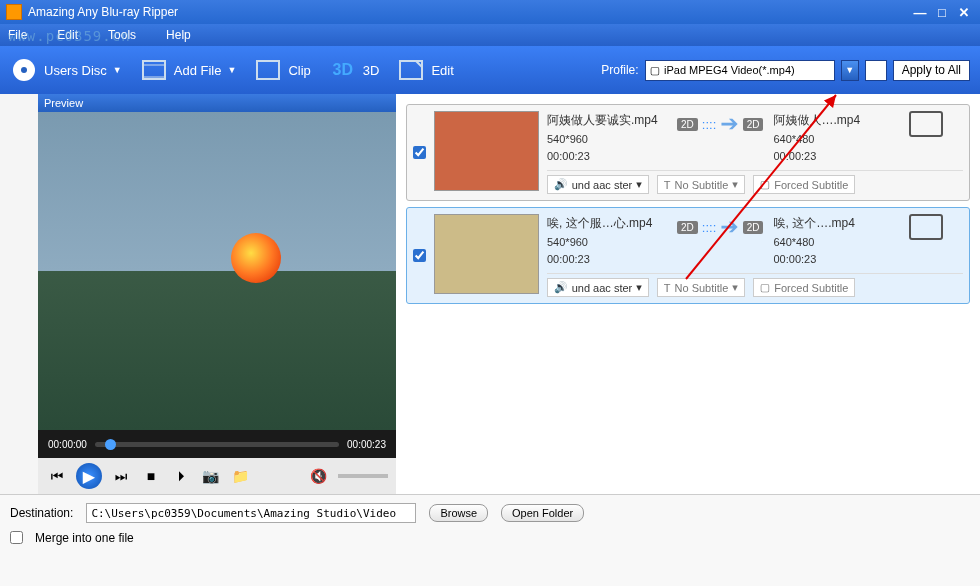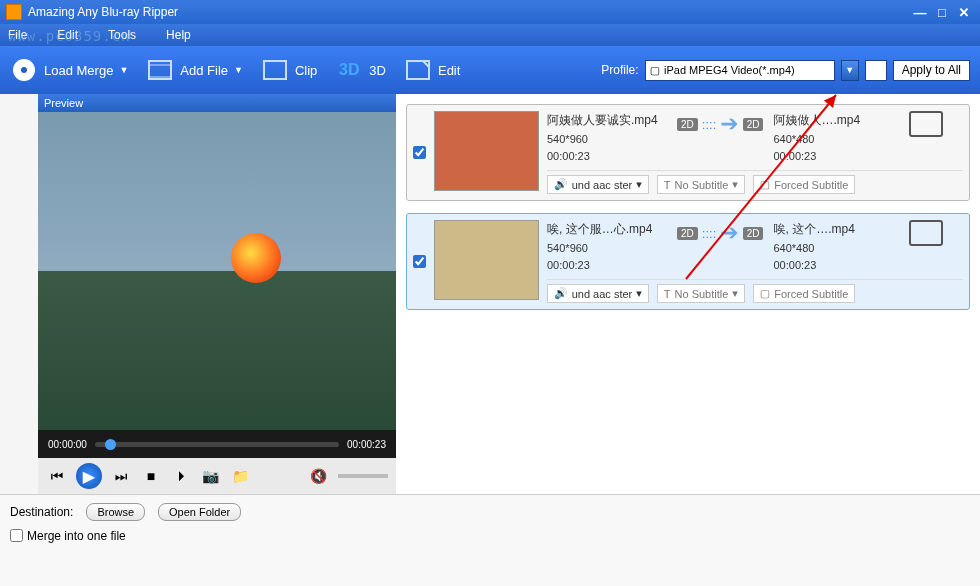--- a/index.html
+++ b/index.html
@@ -29,21 +29,21 @@
 .preview-hdr { background: linear-gradient(#3a7ae0,#2560c0); color: #fff; font-size: 11px; padding: 3px 6px; }
 .preview-img { flex: 1; background: linear-gradient(#7a9ab0 0%, #8eabc0 50%, #3a5a45 50%, #2a4a38 100%); position: relative; }
 .balloon { position: absolute; left: 54%; top: 38%; width: 50px; height: 50px; border-radius: 50%; background: radial-gradient(circle at 40% 40%, #ffdd44, #ff7722, #dd2200); }
 .preview-timeline { height: 28px; background: #1a1a1a; color: #fff; display: flex; align-items: center; padding: 4px 10px; font-size: 10px; gap: 8px; font-family: monospace; }
 .slider { flex: 1; height: 5px; background: #444; border-radius: 3px; position: relative; }
 .slider .knob { position: absolute; left: 10px; top: -3px; width: 11px; height: 11px; background: #4aa0ff; border-radius: 50%; }
 .controls { height: 36px; background: #eaeaea; display: flex; align-items: center; padding: 0 8px; gap: 8px; }
 .ctrl-btn { width: 22px; height: 22px; display: flex; align-items: center; justify-content: center; font-size: 14px; cursor: pointer; }
 .play-btn { width: 26px; height: 26px; border-radius: 50%; background: radial-gradient(#3a90ff,#1050b0); color: #fff; display: flex; align-items: center; justify-content: center; }
 
-.list-panel { flex: 1; background: #fff; padding: 10px; overflow-y: auto; display: flex; flex-direction: column; gap: 12px; position: relative; }
+.list-panel { flex: 1; background: #fff; padding: 10px; overflow-y: auto; display: flex; flex-direction: column; gap: 6px; position: relative; }
 .item { border: 1px solid #bbb; border-radius: 3px; background: #f6f6f6; padding: 6px; display: flex; gap: 8px; }
 .item.selected { background: #e4f1fd; border-color: #6bb0e8; }
 .item-check { display: flex; align-items: center; }
 .item-check input { accent-color: #2a70d0; }
 .thumb { width: 105px; height: 80px; background: #cc6644; border: 1px solid #999; position: relative; }
 .thumb.t2 { background: #ccbb88; }
 .item-body { flex: 1; display: flex; flex-direction: column; gap: 6px; }
 .item-top { display: flex; align-items: flex-start; gap: 10px; }
 .src-info, .out-info { font-size: 11px; color: #333; line-height: 1.5; min-width: 120px; }
 .src-info .name, .out-info .name { font-size: 12px; margin-bottom: 2px; white-space: nowrap; overflow: hidden; text-overflow: ellipsis; }
@@ -55,21 +55,21 @@
 .item-bottom { display: flex; gap: 8px; border-top: 1px solid #ddd; padding-top: 4px; }
 .sub-sel { font-size: 11px; color: #777; border: 1px solid #ccc; padding: 2px 6px; background: #fff; display: flex; align-items: center; gap: 4px; }
 .sub-sel.active { color: #333; }
 .red-arrow { position: absolute; pointer-events: none; }
 
 .footer { border-top: 1px solid #ccc; padding: 8px 10px; background: #f8f8f8; height: 92px; display: flex; align-items: flex-start; gap: 10px; position: relative; }
 .dest-box { display: flex; flex-direction: column; gap: 8px; }
 .dest-row { display: flex; align-items: center; gap: 13px; font-size: 12px; }
 .dest-input { width: 330px; height: 20px; border: 1px solid #aaa; padding: 0 4px; font-family: monospace; font-size: 11px; }
 .small-btn { border: 1px solid #999; background: linear-gradient(#fefefe,#e5e5e5); padding: 2px 10px; font-size: 11px; border-radius: 8px; cursor: pointer; }
-.merge-row { display: flex; align-items: flex-start; gap: 4px; font-size: 12px; }
+.merge-row { display: flex; align-items: flex-start; gap: 12px; font-size: 12px; }
 .convert-btn { position: absolute; right: 18px; top: 16px; width: 140px; height: 42px; background: linear-gradient(#5a9aff,#2a6ae0); color: #fff; font-size: 22px; font-family: Verdana, sans-serif; display: flex; align-items: center; justify-content: center; border: 1px solid #1a4090; border-radius: 3px; cursor: pointer; }
 .watermark { position: absolute; left: 8px; top: 28px; color: rgba(120,180,220,0.55); font-size: 14px; font-family: monospace; letter-spacing: 1px; }
 </style>
 </head>
 <body>
 
 <div class="titlebar">
   <div class="title">
     <div class="cube-icon"></div>
     <span>Amazing Any Blu-ray Ripper</span>
@@ -90,21 +90,21 @@
 </div>
 
 <div class="toolbar">
   <div class="tool-btn">
     <div class="tool-icon">
       <svg width="26" height="26">
           <circle cx="13" cy="13" r="11" fill="#fff"></circle>
           <circle cx="13" cy="13" r="3" fill="#2560c0"></circle>
         </svg>
     </div>
-    <span>Load Merge</span>
+    <span>Users Disc</span>
     <span class="arrow">▼</span>
   </div>
   <div class="tool-btn">
     <div class="tool-icon">
       <svg width="26" height="22">
           <rect x="2" y="2" width="22" height="18" fill="none" stroke="#cde" stroke-width="2"></rect>
           <line x1="2" y1="6" x2="24" y2="6" stroke="#cde"></line>
           <line x1="2" y1="18" x2="24" y2="18" stroke="#cde"></line>
         </svg>
     </div>
@@ -246,20 +246,21 @@
         </defs>
       <line x1="10" y1="190" x2="160" y2="6" stroke="#e00000" stroke-width="2" marker-end="url(#ah)"></line>
     </svg>
   </div>
 </div>
 
 <div class="footer">
   <div class="dest-box">
     <div class="dest-row">
       <span>Destination:</span>
+      <input class="dest-input" value="C:\Users\pc0359\Documents\Amazing Studio\Video" style="">
       <div class="small-btn">Browse</div>
       <div class="small-btn">Open Folder</div>
     </div>
     <div class="merge-row">
       <input type="checkbox" style="">
       <span>Merge into one file</span>
     </div>
   </div>
 </div>
 

